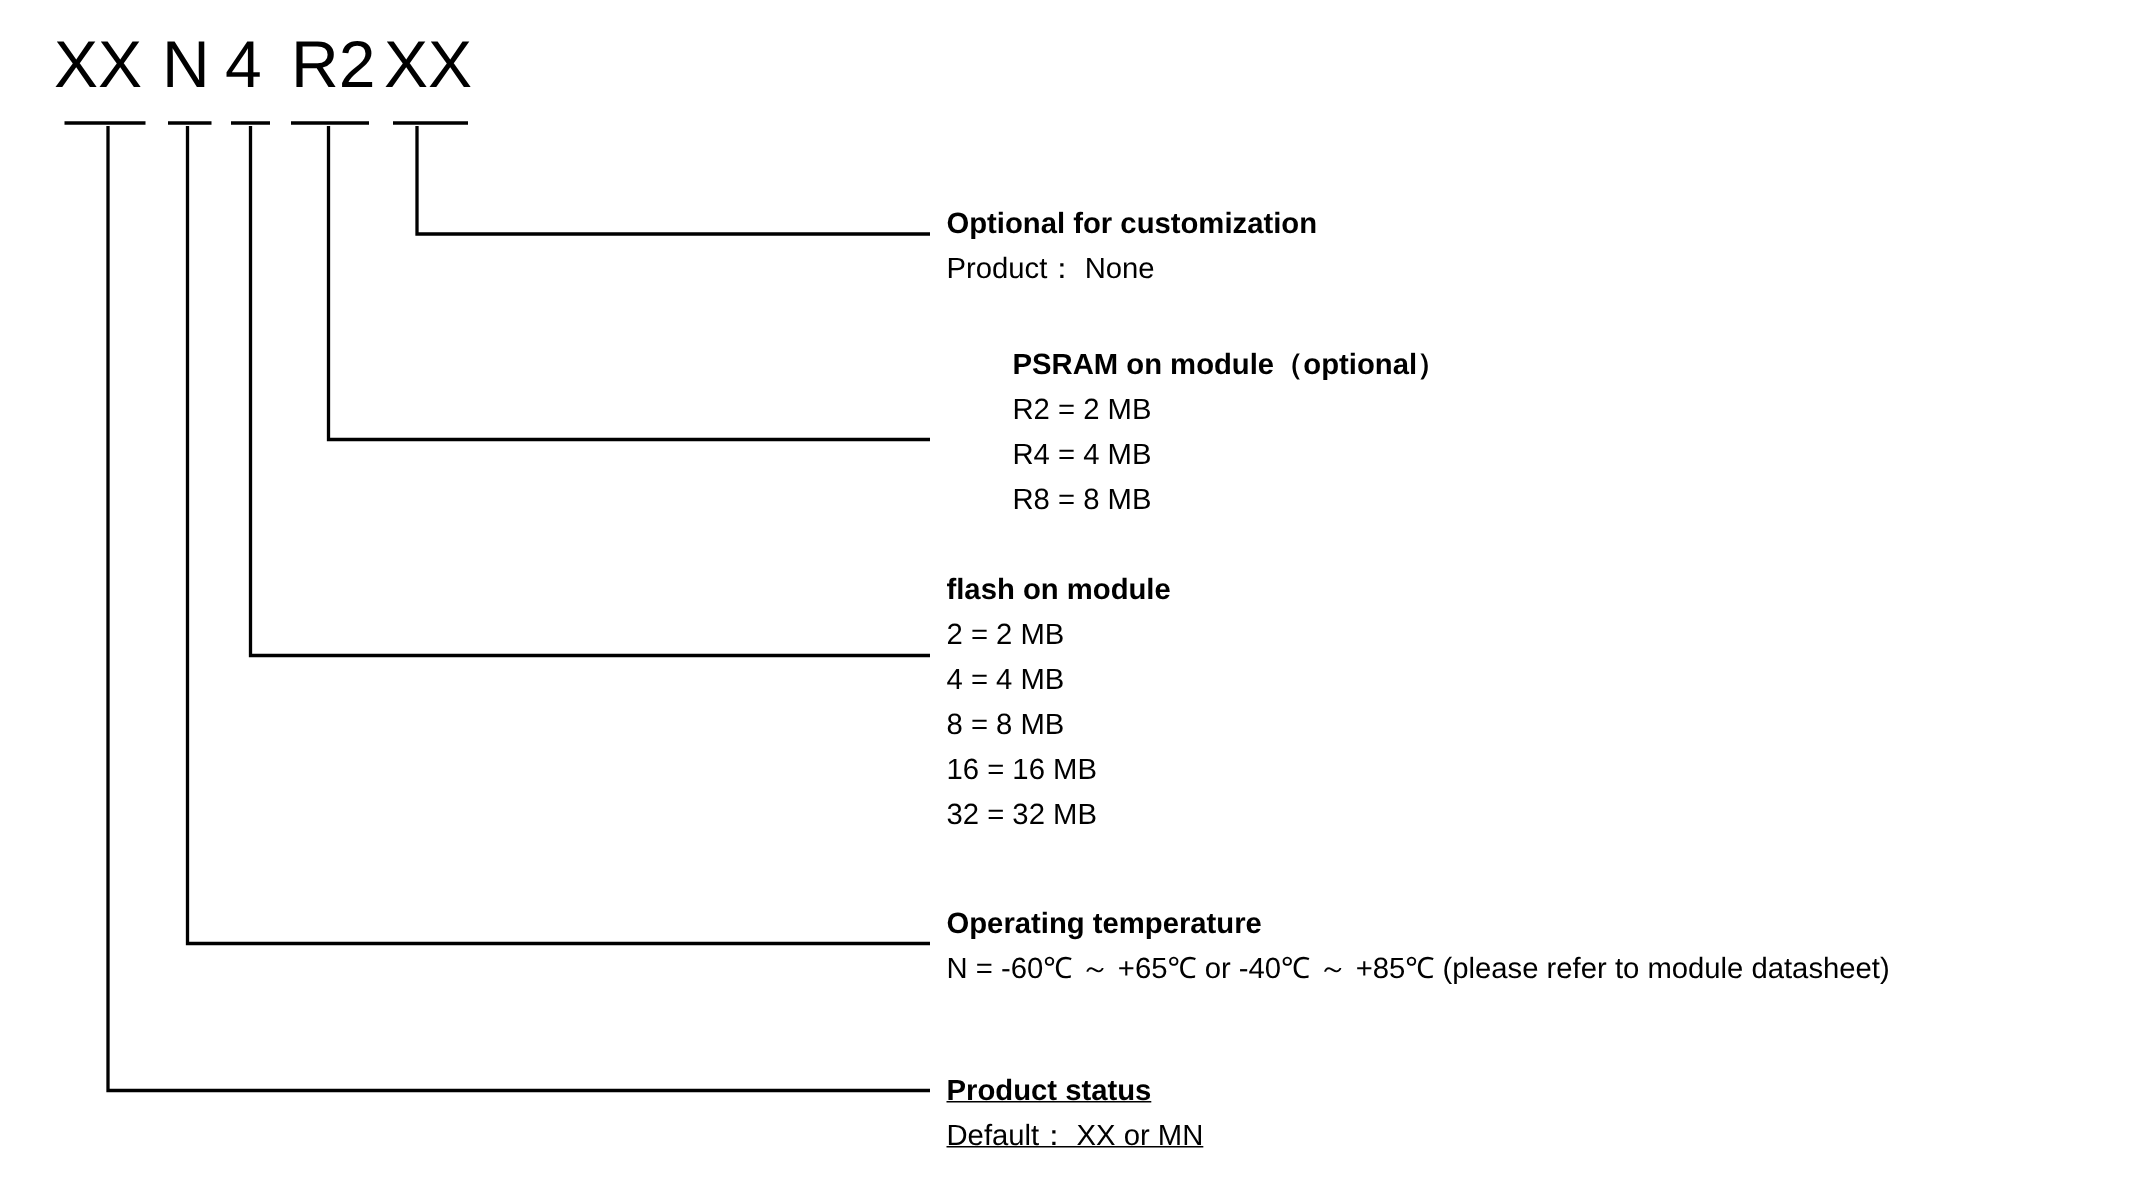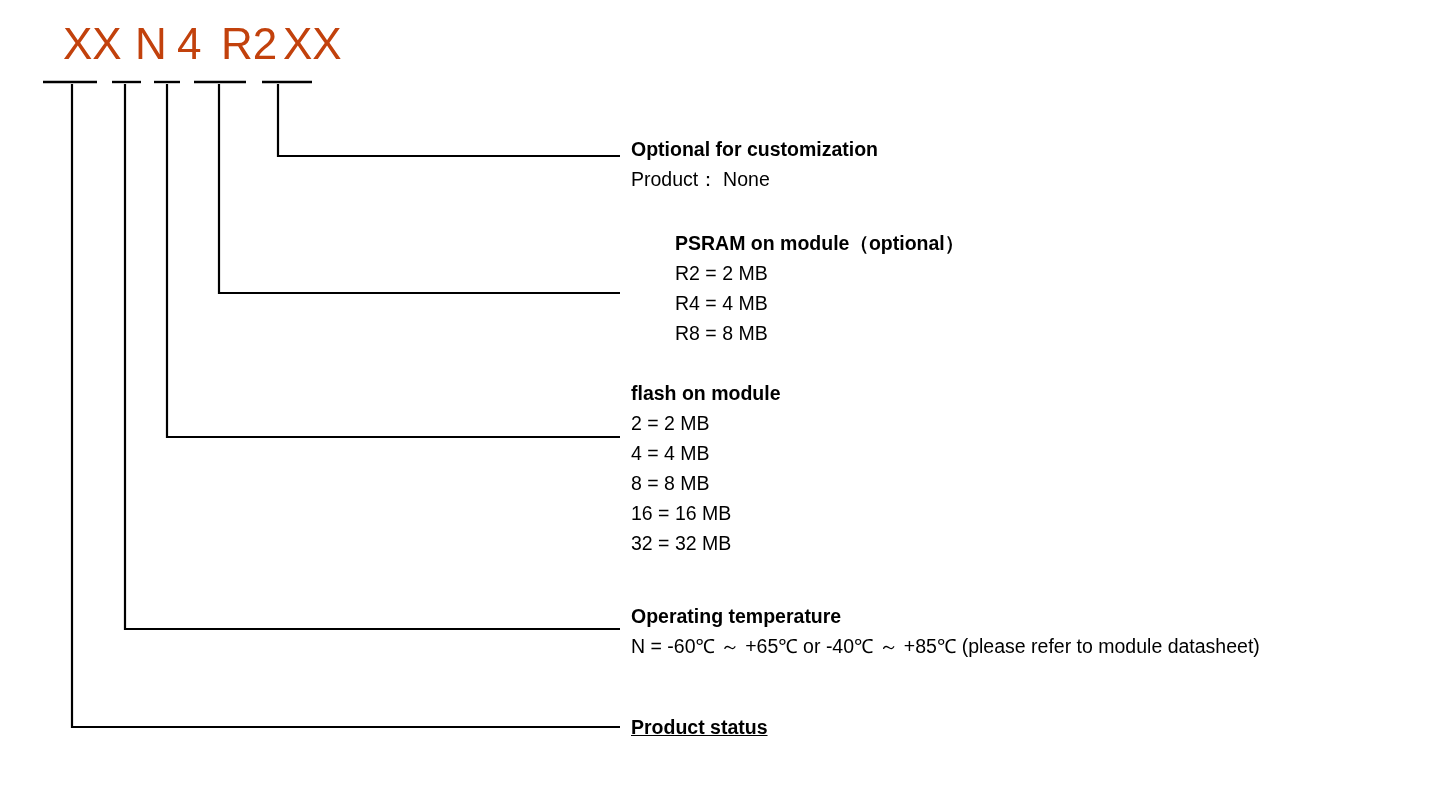--- a/index.html
+++ b/index.html
@@ -20,24 +20,23 @@
     left: 0;
     top: 0;
     width: 1434px;
     height: 792px;
   }
   
   .pn-char {
     position: absolute;
     font-size: 44px;
     font-family: "Liberation Sans", sans-serif;
-    color: #c2410c;
+    color: #000000;
     white-space: pre;
     line-height: 1;
-    margin-left: 27px;
   }
   
   .desc-block {
     position: absolute;
     white-space: nowrap;
   }
   .desc-title {
     font-size: 19.5px;
     font-weight: bold;
     line-height: 30px;
@@ -109,15 +108,16 @@
     <div class="desc-line">32 = 32 MB</div>
   </div>
 
   <div class="desc-block" style="left:631px; top:601px;">
     <div class="desc-title">Operating temperature</div>
     <div class="desc-line">N = -60℃ ～ +65℃ or -40℃ ～ +85℃ (please refer to module datasheet)</div>
   </div>
 
   <div class="desc-block" style="left:631px; top:712px;text-decoration:underline;">
     <div class="desc-title">Product status</div>
+    <div class="desc-line">Default：  XX or MN</div>
   </div>
 
 </div>
 
 </body></html>

